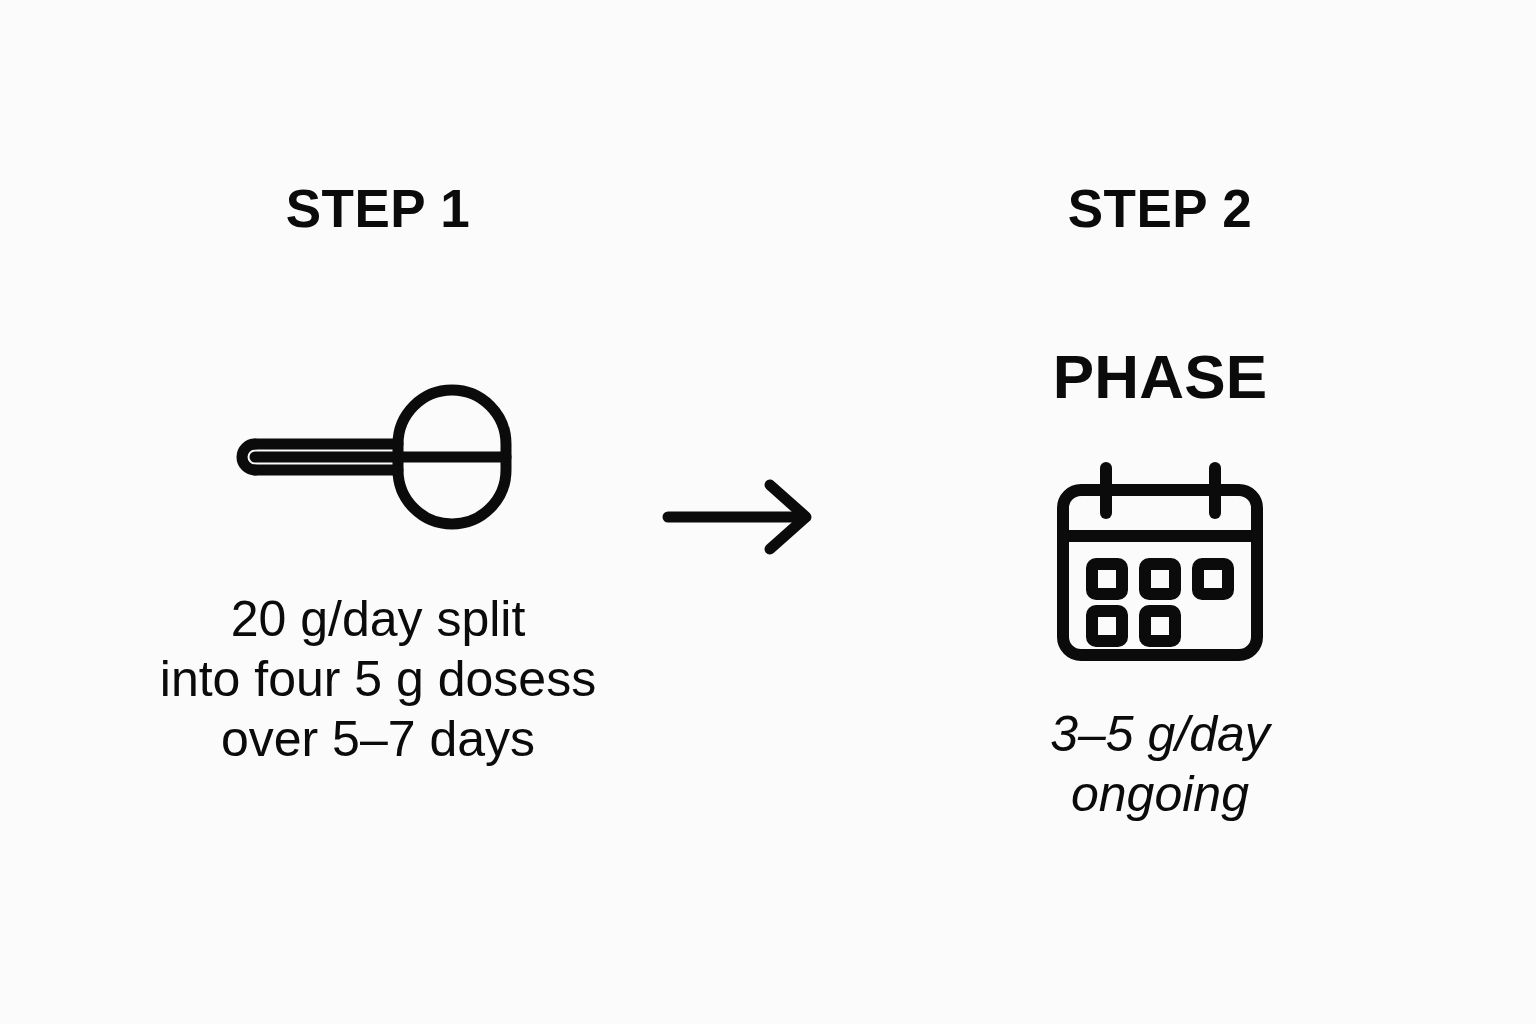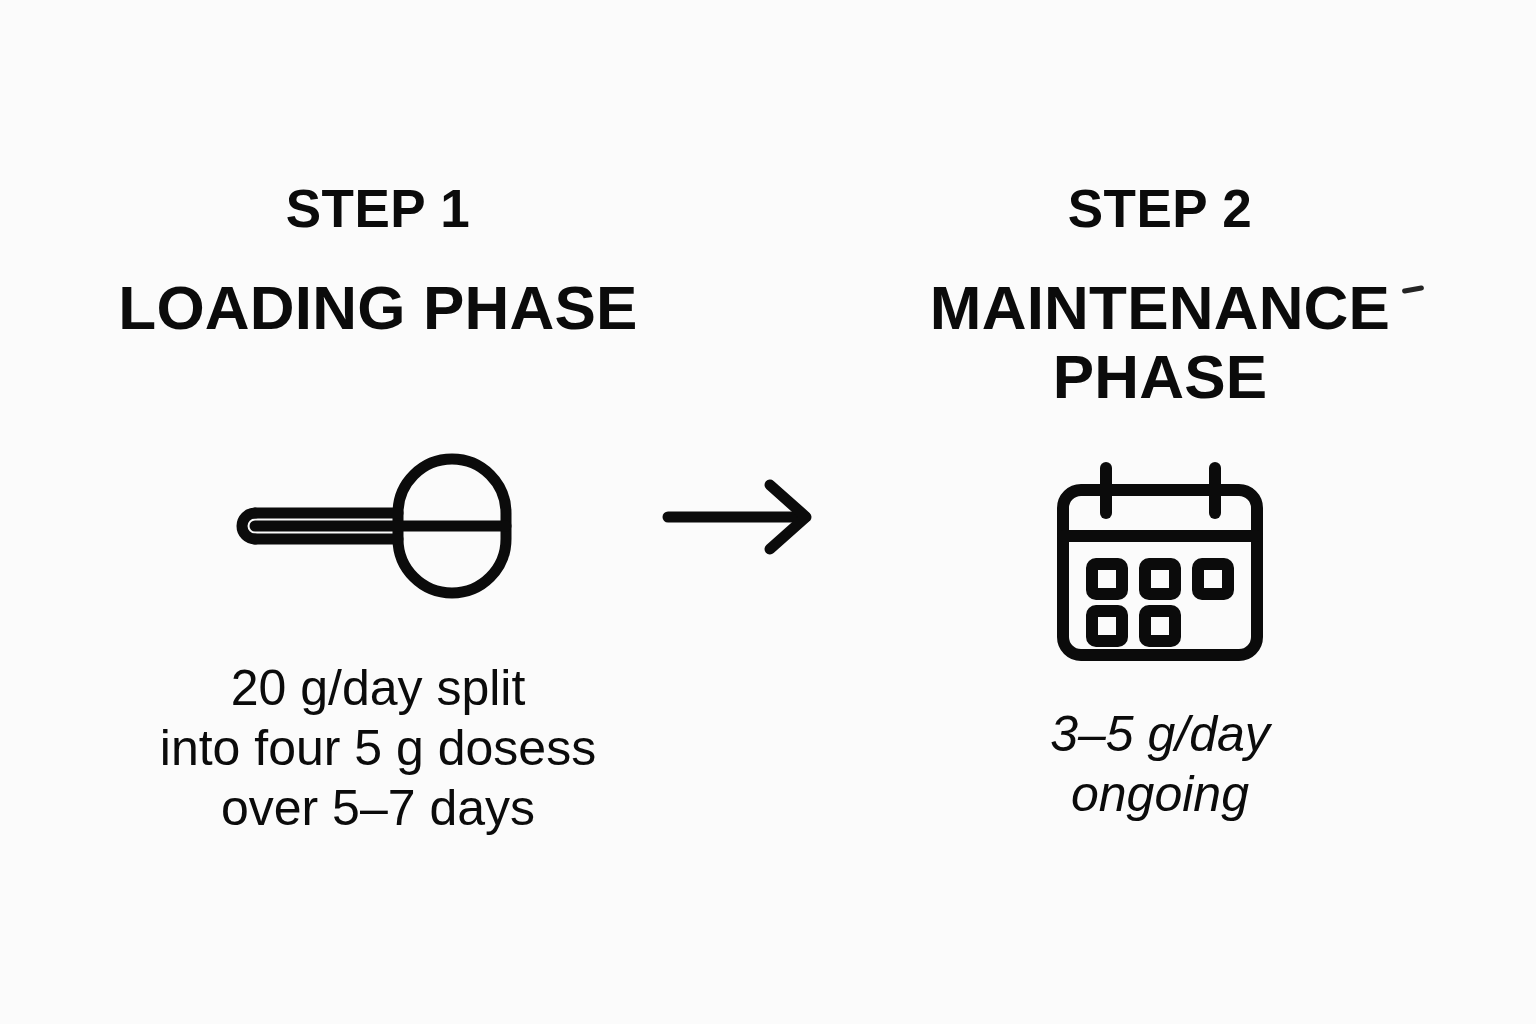--- a/index.html
+++ b/index.html
@@ -109,21 +109,20 @@
 </style>
 </head>
 <body style="background: rgb(251, 251, 251); color: rgb(11, 11, 11);">
 
 <div id="canvas">
 
   <div class="step" id="step-one">
 
     <div class="step-label">STEP 1</div>
 
-    <div class="phase-title">LOADING PHASE</div>
 
     <div class="icon-wrap">
       <svg width="290" height="160" viewBox="0 0 290 160" fill="none" stroke="#0b0b0b" stroke-width="11" stroke-linecap="round" stroke-linejoin="round">
 
         <rect x="165" y="13" width="108" height="134" rx="54" ry="54"></rect>
 
         <path d="M 22 80 L 273 80"></path>
         <path d="M 22 80 m 0 -13 a 13 13 0 0 0 0 26"></path>
         <path d="M 22 67 L 165 67"></path>
         <path d="M 22 93 L 165 93"></path>
@@ -140,24 +139,20 @@
       <path d="M 13 47 L 150 47"></path>
       <path d="M 115 15 L 151 47 L 115 79"></path>
     </svg>
   </div>
 
   <div class="step" id="step-two">
 
     <div class="step-label">STEP 2</div>
 
     <div class="phase-title">
-      <span class="title-with-fleck">
-        <span>MAINTENANCE</span>
-        <span class="fleck"></span>
-      </span>
       <br>
       <span>PHASE</span>
     </div>
 
     <div class="icon-wrap">
       <svg width="212" height="206" viewBox="0 0 212 206" fill="none" stroke="#0b0b0b" stroke-linecap="round" stroke-linejoin="round">
 
         <path d="M 52 10 L 52 55" stroke-width="12"></path>
         <path d="M 161 10 L 161 55" stroke-width="12"></path>
 

